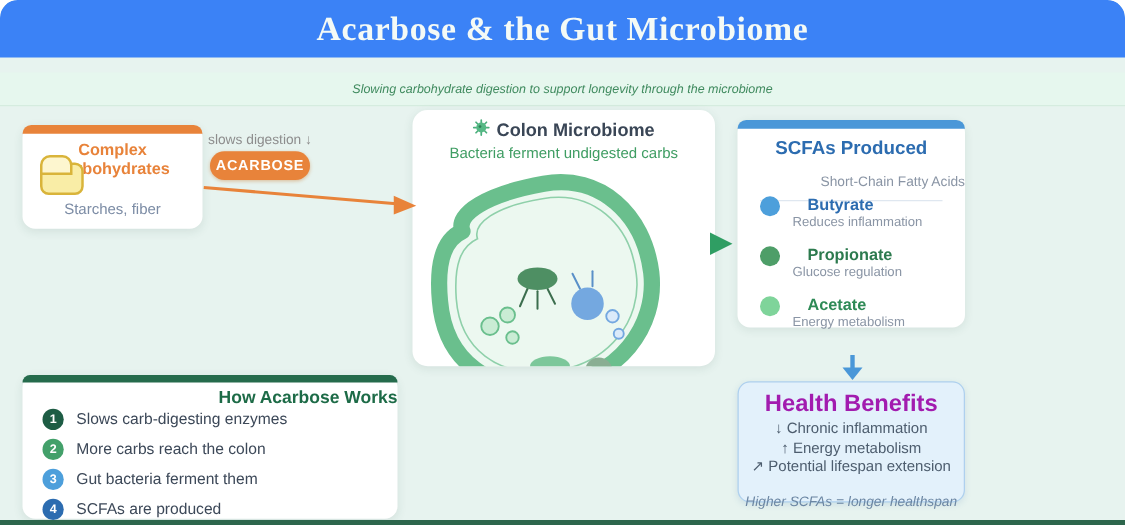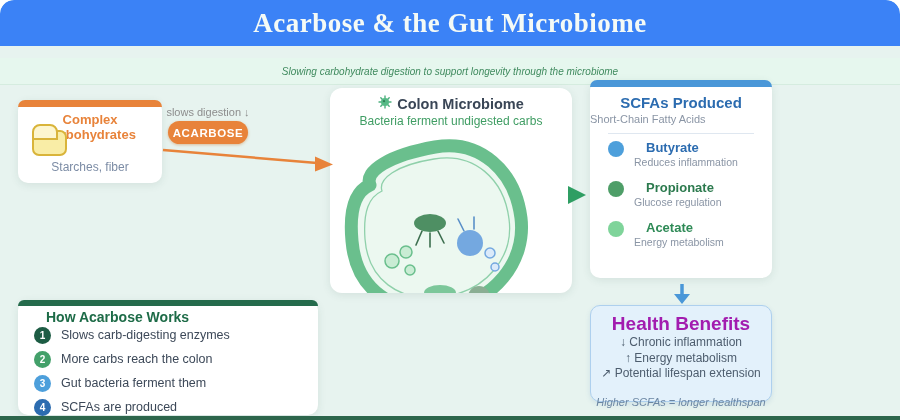--- a/index.html
+++ b/index.html
@@ -60,24 +60,24 @@
     box-shadow:0 1px 3px rgba(200,110,30,.4);
   }
 
   
   .colon-card{ left:330px; top:88px; width:242px; height:205px; border-radius:12px; }
   .colon-head{ margin-top:7px; display:flex; align-items:center; justify-content:center; gap:5px; }
   .colon-head .t{ font-weight:700; font-size:14.5px; color:#3a4656; }
   .colon-sub{ text-align:center; font-size:12px; color:#3f9d63; margin-top:1px; }
 
   
-  .scfa-card{ left:590px; top:80px; width:182px; height:198px; }
+  .scfa-card{ left:590px; top:96px; width:182px; height:166px; }
   .scfa-card .topbar{ background:#4a97d8; }
   .scfa-title{ margin-top:14px; text-align:center; font-weight:700; font-size:15px; color:#2c6cb0; }
-  .scfa-sub{ text-align:left; font-size:11px; color:#8a95a5; margin-top:2px; }
+  .scfa-sub{ text-align:right; font-size:11px; color:#8a95a5; margin-top:13px; }
   .scfa-divider{ height:1px; background:#dfe7f0; margin:8px 18px 0 18px; }
   .scfa-item{ position:absolute; left:18px; width:150px; }
   .scfa-item .dot{ position:absolute; left:0; top:1px; width:16px; height:16px; border-radius:50%; }
   .scfa-item .name{ margin-left:38px; font-weight:700; font-size:13px; }
   .scfa-item .desc{ margin-left:26px; font-size:10.5px; color:#8a95a5; margin-top:1px; }
   .si-0{ top:60px; } .si-1{ top:100px; } .si-2{ top:140px; }
   .dot-0{ background:#4d9fdb; } .name-0{ color:#2c6cb0; }
   .dot-1{ background:#4e9e68; } .name-1{ color:#2c7a4e; }
   .dot-2{ background:#7fd49a; } .name-2{ color:#2e8a56; }
 
@@ -87,21 +87,21 @@
     background:#e3f1fb; border:1.5px solid #aed0ee; border-radius:10px;
     box-shadow:0 2px 5px rgba(70,120,180,.15);
   }
   .benefits-title{ margin-top:7px; text-align:center; font-weight:700; font-size:19px; color:#a21caf; }
   .benefit-line{ text-align:center; font-size:12px; color:#4d5d6e; line-height:15.5px; }
   .benefit-foot{ text-align:center; font-size:11px; font-style:italic; color:#6b86a3; margin-top:14px; }
 
   
   .how-card{ left:18px; top:300px; width:300px; height:115px; }
   .how-card .topbar{ background:#256b4c; height:6px; }
-  .how-title{ margin-top:9px; text-align:left; font-weight:700; font-size:14px; color:#1d6b47;padding-left:28px; }
+  .how-title{ margin-top:9px; text-align:right; font-weight:700; font-size:14px; color:#1d6b47;padding-left:28px; }
   .step{ position:absolute; left:16px; height:18px; display:flex; align-items:center; gap:10px; }
   .step .num{
     width:17px; height:17px; border-radius:50%; color:#fff; font-weight:700; font-size:10px;
     display:flex; align-items:center; justify-content:center; flex:0 0 17px;
   }
   .step .txt{ font-size:12.5px; color:#3c4858; }
   .st-0{ top:26px; } .st-1{ top:50px; } .st-2{ top:74px; } .st-3{ top:98px; }
   .num-0{ background:#1d5c44; } .num-1{ background:#43a06a; }
   .num-2{ background:#4d9fdb; } .num-3{ background:#2c6cb0; }
 

